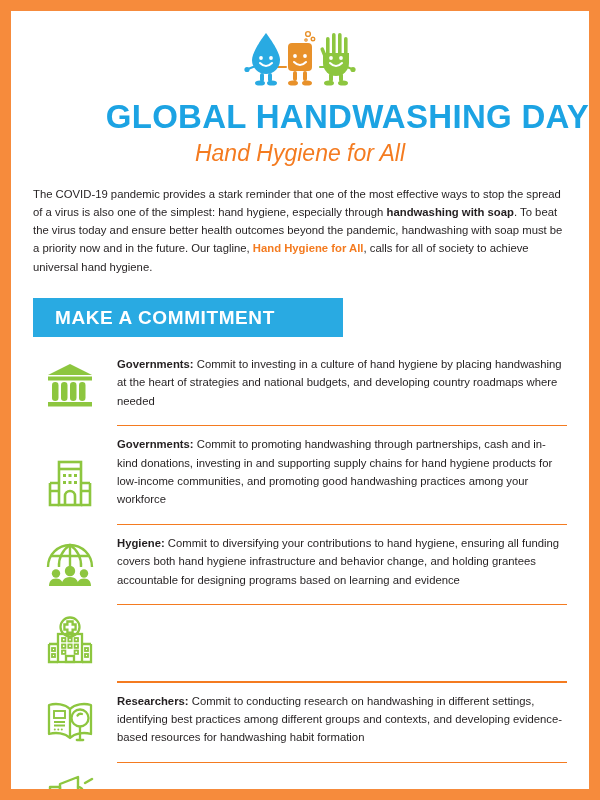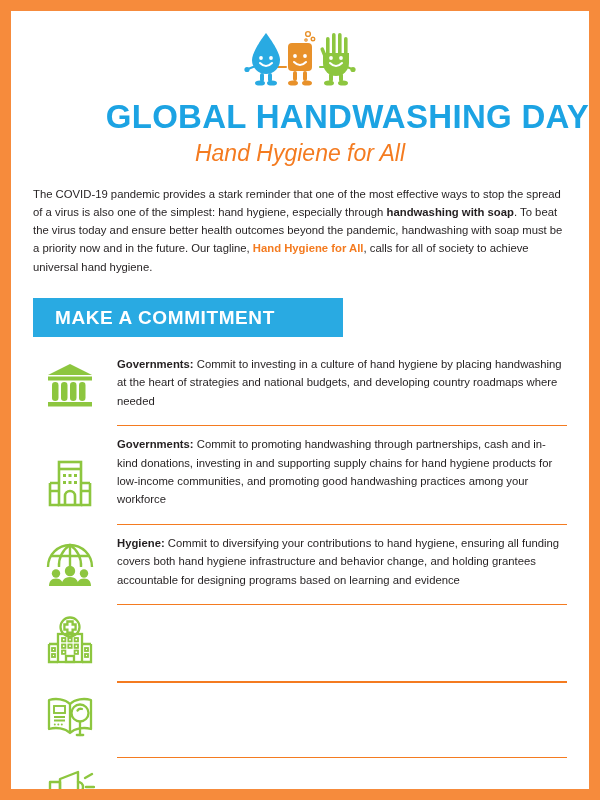--- a/index.html
+++ b/index.html
@@ -310,20 +310,23 @@
             <circle cx="16.8" cy="30.5" r="1"></circle>
           </g>
           <g fill="none" stroke="#8DC63F" stroke-width="2.3" stroke-linecap="round">
             <circle cx="35" cy="19" r="8.5"></circle>
             <path d="M32.5 16.5 a4 4 0 0 1 4.5 -1.5"></path>
             <path d="M35 28 v13"></path>
             <path d="M31.8 41 h6.4"></path>
           </g>
         </svg>
       </div>
+      <div class="commit-body">
+        <p class="commit-text"><b>Researchers:</b><span> Commit to conducting research on handwashing in different settings, identifying best practices among different groups and contexts, and developing evidence-based resources for handwashing habit formation</span></p>
+      </div>
     </div>
     <div class="divider"></div>
 
     <div class="commit-row">
       <div class="commit-icon">
         <svg width="50" height="46" viewBox="0 0 50 46">
           <g fill="none" stroke="#8DC63F" stroke-width="2.4" stroke-linejoin="round" stroke-linecap="round">
             <path d="M15 10 L33 3 v30 L15 26 z"></path>
             <rect x="5" y="13" width="10" height="10"></rect>
             <path d="M33 13 a5 5 0 0 1 0 10"></path>

